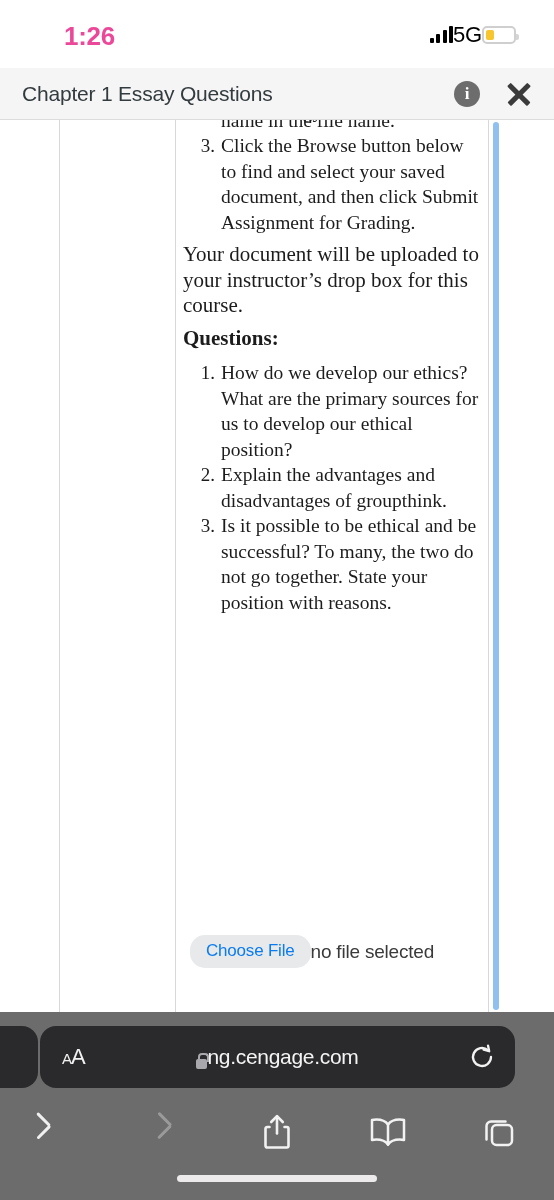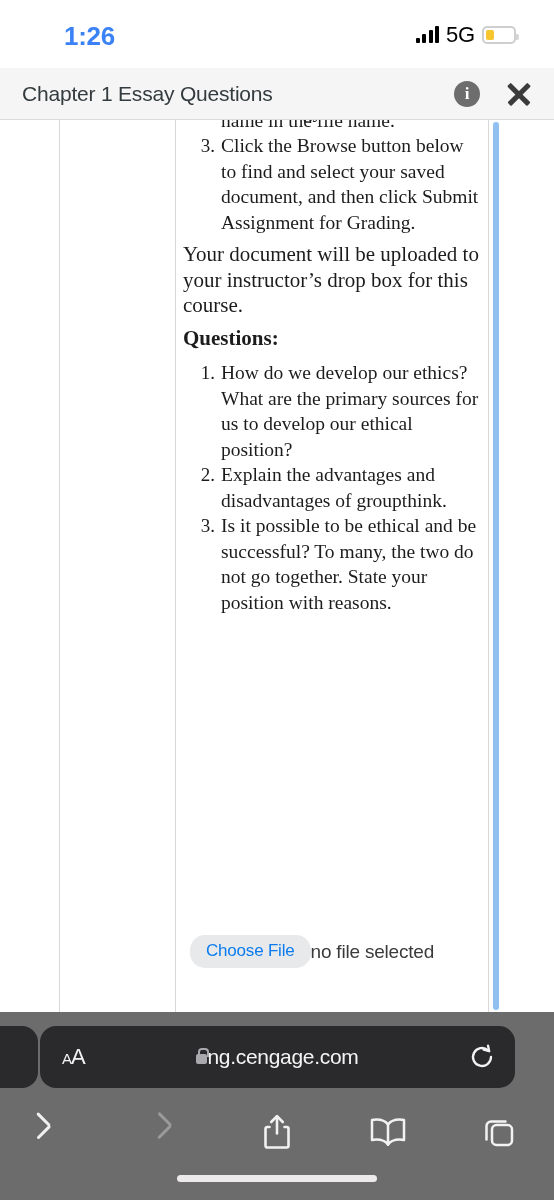--- a/index.html
+++ b/index.html
@@ -11,26 +11,26 @@
   }
   #screen { position:relative; width:554px; height:1200px; background:#ffffff; }
 
   
   .statusbar {
     position:absolute; left:0; top:0; width:554px; height:68px;
     background:#ffffff;
   }
   .status-time {
     position:absolute; left:64px; top:21px;
-    font-size:26px; font-weight:bold; color:#3b82f6;
+    font-size:26px; font-weight:bold; color:#ec4899;
     letter-spacing:-0.3px;
   }
   .status-right {
     position:absolute; right:38px; top:22px;
-    display:flex; align-items:center; gap:7px;
+    display:flex; align-items:center; 
   }
   .signal { display:flex; align-items:flex-end; gap:2.5px; height:16px; }
   .signal i { display:block; width:4px; background:#000; border-radius:1px; }
   .signal i:nth-child(1){ height:5px; }
   .signal i:nth-child(2){ height:9px; }
   .signal i:nth-child(3){ height:13px; }
   .signal i:nth-child(4){ height:17px; }
   .net-label { font-size:22px; font-weight:500; color:#000; letter-spacing:-0.2px; }
   .battery {
     position:relative; width:34px; height:18px;
@@ -146,21 +146,21 @@
   }
   .aa-btn {
     margin-left:22px; color:#f2f2f2;
     font-family:"Liberation Sans", sans-serif; letter-spacing:-1px;
     display:flex; align-items:baseline;
   }
   .aa-btn .sm { font-size:15px; }
   .aa-btn .lg { font-size:22px; }
   .url-center {
     position:absolute; left:0; right:0; margin:auto;
-    display:flex; align-items:center; justify-content:center; gap:0;
+    display:flex; align-items:flex-end; justify-content:center; gap:0;
     pointer-events:none;
   }
   .lock {
     position:relative; width:11px; height:10px;
     background:#a9a9ad; border-radius:2px; margin-top:3px;
   }
   .lock::before{
     content:""; position:absolute; left:2px; top:-6px;
     width:7px; height:7px; border:2px solid #a9a9ad;
     border-bottom:none; border-radius:4px 4px 0 0;

